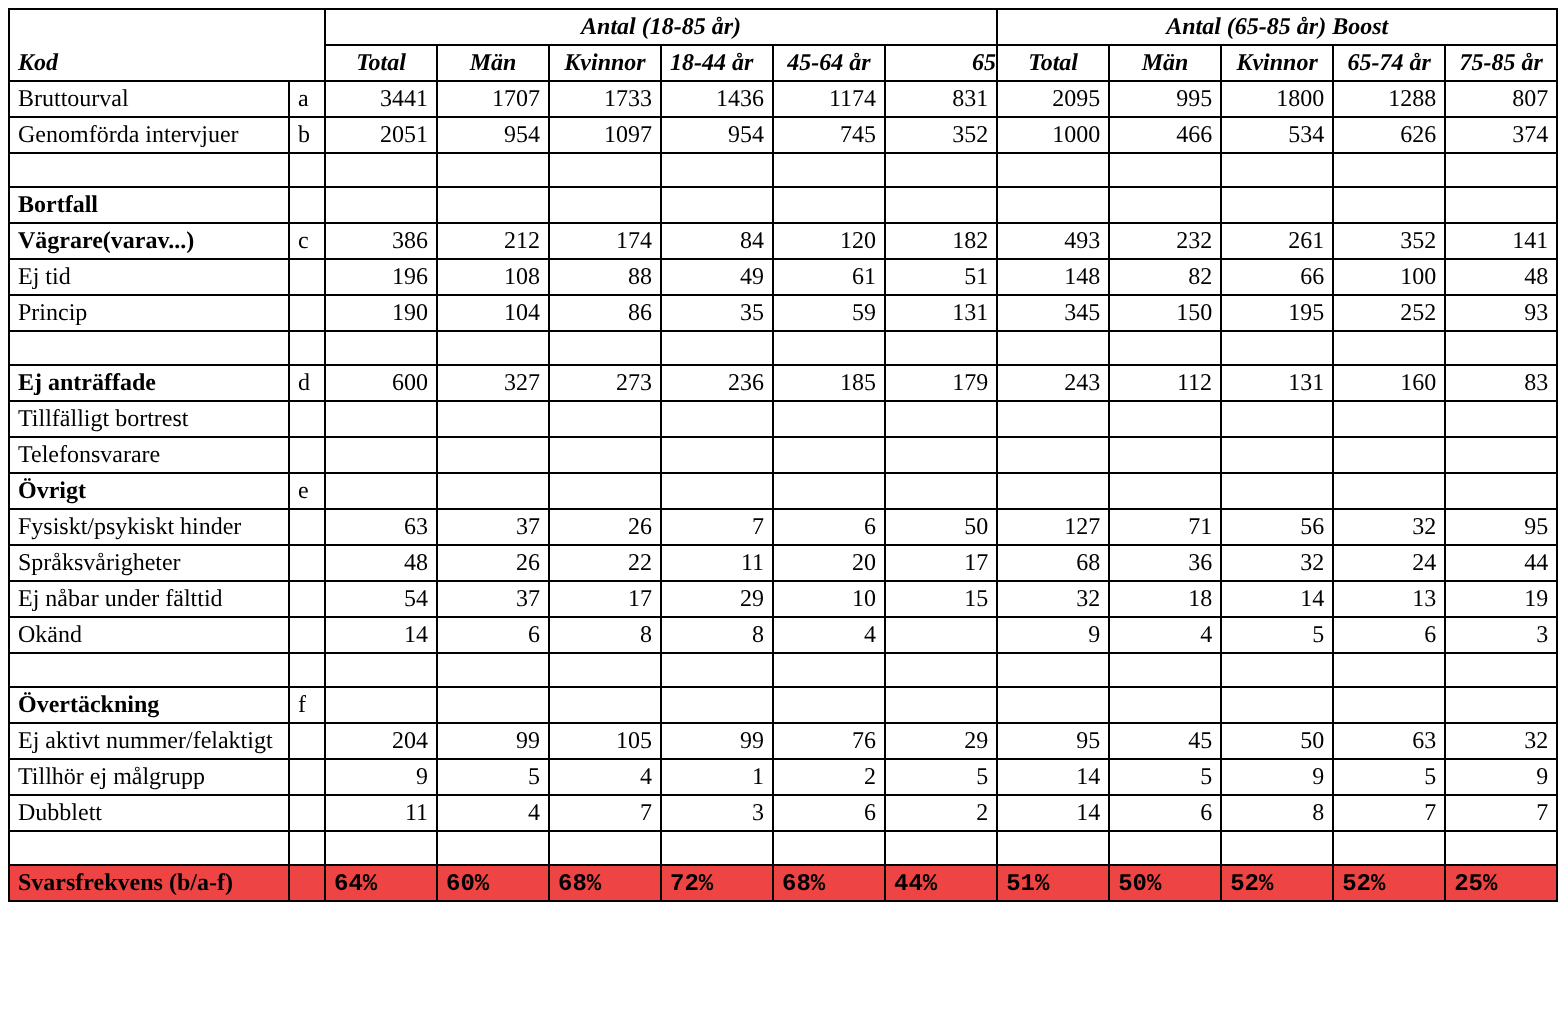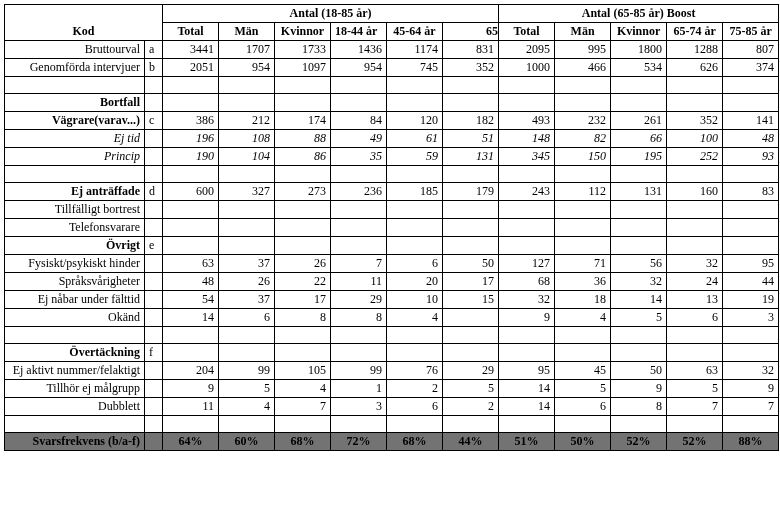--- a/index.html
+++ b/index.html
@@ -17,27 +17,27 @@
   }
   th, td {
     border: 1px solid #000;
     padding: 1px 4px;
     height: 17px;
     box-sizing: border-box;
     overflow: hidden;
     white-space: nowrap;
   }
   td.num { text-align: right; }
-  td.lbl { text-align: right; }
+  td.lbl { text-align: left; }
   td.code { text-align: left; width: 18px; }
-  th { font-weight: bold; }
-  .italic td.num, .italic .lbl { font-style: italic; }
+  th { font-weight: bold; font-style: italic; }
+  .italic td.num, .italic .lbl { }
   .bold .lbl { font-weight: bold; }
-  .final td { background: #737373; font-weight: bold; }
-  .final td.num { text-align: center; }
+  .final td { background: #ef4444; font-weight: bold; }
+  .final td.num { text-align: left; font-family: Liberation Mono, monospace; }
   col.c-lbl { width: 140px; }
   col.c-code { width: 18px; }
   col.c-n { width: 56px; }
 </style>
 </head>
 <body>
 
 <table>
   <colgroup>
     <col class="c-lbl">
@@ -49,21 +49,21 @@
       <col class="c-n">
       <col class="c-n">
     <col class="c-n">
       <col class="c-n">
       <col class="c-n">
       <col class="c-n">
       <col class="c-n">
   </colgroup>
   <thead>
     <tr>
-      <th colspan="2" rowspan="2" style="text-align:center; vertical-align:bottom;">Kod</th>
+      <th colspan="2" rowspan="2" style="text-align:left; vertical-align:bottom;">Kod</th>
       <th colspan="6" style="text-align:center;">Antal (18-85 år)</th>
       <th colspan="5" style="text-align:center;">Antal (65-85 år) Boost</th>
     </tr>
     <tr id="colhdr">
         <th style="text-align: center;">Total</th>
         <th style="text-align: center;">Män</th>
         <th style="text-align: center;">Kvinnor</th>
         <th style="text-align: left;">18-44 år</th>
         <th style="">45-64 år</th>
         <th style="text-align: center; padding-left: 43px;">65-85 år</th>
@@ -411,16 +411,16 @@
         <td class="num">64%</td>
         <td class="num">60%</td>
         <td class="num">68%</td>
         <td class="num">72%</td>
         <td class="num">68%</td>
         <td class="num">44%</td>
         <td class="num">51%</td>
         <td class="num">50%</td>
         <td class="num">52%</td>
         <td class="num">52%</td>
-        <td class="num">88%</td>
+        <td class="num">25%</td>
       </tr>
     </tbody>
 </table>
 
 </body></html>

